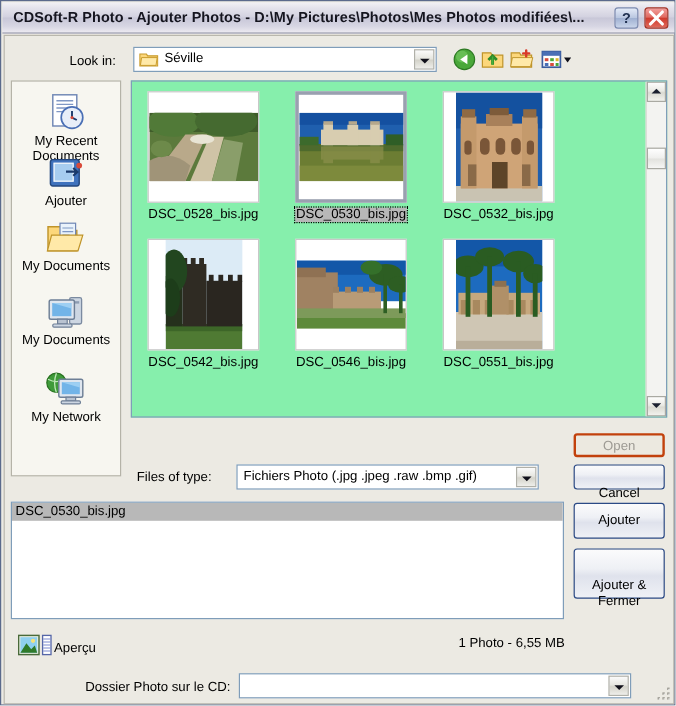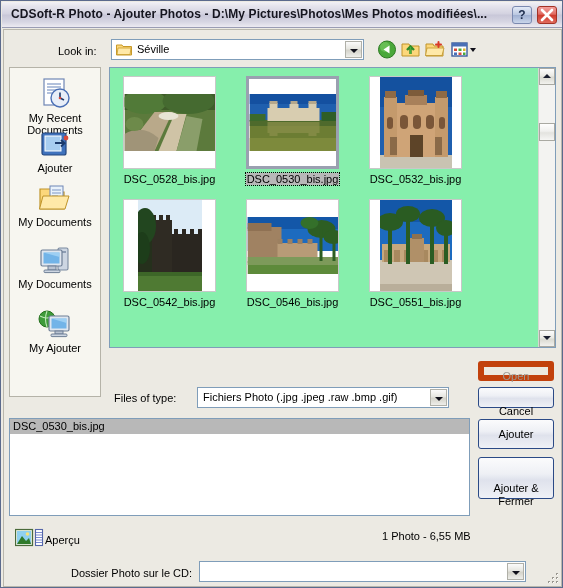--- a/index.html
+++ b/index.html
@@ -245,21 +245,21 @@
     text-align: center;
     background: linear-gradient(to bottom, #fbfbfc 0%, #eef0f5 40%, #dfe2ec 55%, #eff1f6 100%);
     border: 1px solid #2b4a86;
     border-radius: 3px;
     cursor: default;
     line-height: 13px;
     color: #000000;
   }
   .rbtn.disabled {
     background: #ece9e0;
-    border: 6px solid #c2410c;
+    border: 2px solid #c2410c;
     color: #9d9a93;
   }
   #btn-open { top: 360px; height: 20px; padding-top: 3px; }
   #btn-cancel { top: 386px; height: 21px; padding-top: 17px; }
   #btn-ajouter { top: 418px; height: 30px; padding-top: 8px; }
   #btn-ajouter-fermer { top: 456px; height: 42px; padding-top: 24px; }
   
   #sel-list {
     position: absolute;
     left: 8px; top: 417px;
@@ -446,21 +446,21 @@
     <div class="place" style="top:240px;">
       <svg class="pico" width="34" height="32" viewBox="0 0 34 32">
         <circle cx="9" cy="11" r="8" fill="#3f9b3a" stroke="#27711f" stroke-width="1"></circle>
         <path d="M2 8 Q9 12 16 8 M9 3 Q6 11 9 19" stroke="#bfe8b8" stroke-width="1.1" fill="none"></path>
         <rect x="11" y="8" width="20" height="15" rx="1.5" fill="#dfe6ef" stroke="#6e7f96" stroke-width="1.2"></rect>
         <rect x="13.5" y="10.5" width="15" height="10" fill="#72b4e8"></rect>
         <path d="M13.5 10.5 L28.5 10.5 L28.5 15 Z" fill="#a8d6f5" opacity="0.8"></path>
         <rect x="17" y="23" width="8" height="3" fill="#b9c3d1" stroke="#6e7f96" stroke-width="1"></rect>
         <rect x="13" y="26" width="16" height="2.6" rx="1" fill="#cdd6e2" stroke="#6e7f96" stroke-width="1"></rect>
       </svg>
-      <span class="plabel">My Ajouter</span>
+      <span class="plabel">My Network</span>
     </div>
   </div>
 
   <div id="fileview">
 
     <div class="thumb-cell" style="left:4px; top:8px;">
       <div class="thumb-frame">
         <svg class="thumb-img" style="top:17px;" width="91" height="57" viewBox="0 0 91 57">
           <rect width="91" height="57" fill="#5c7a3c"></rect>
           <rect y="0" width="91" height="16" fill="#3f5c2a"></rect>

